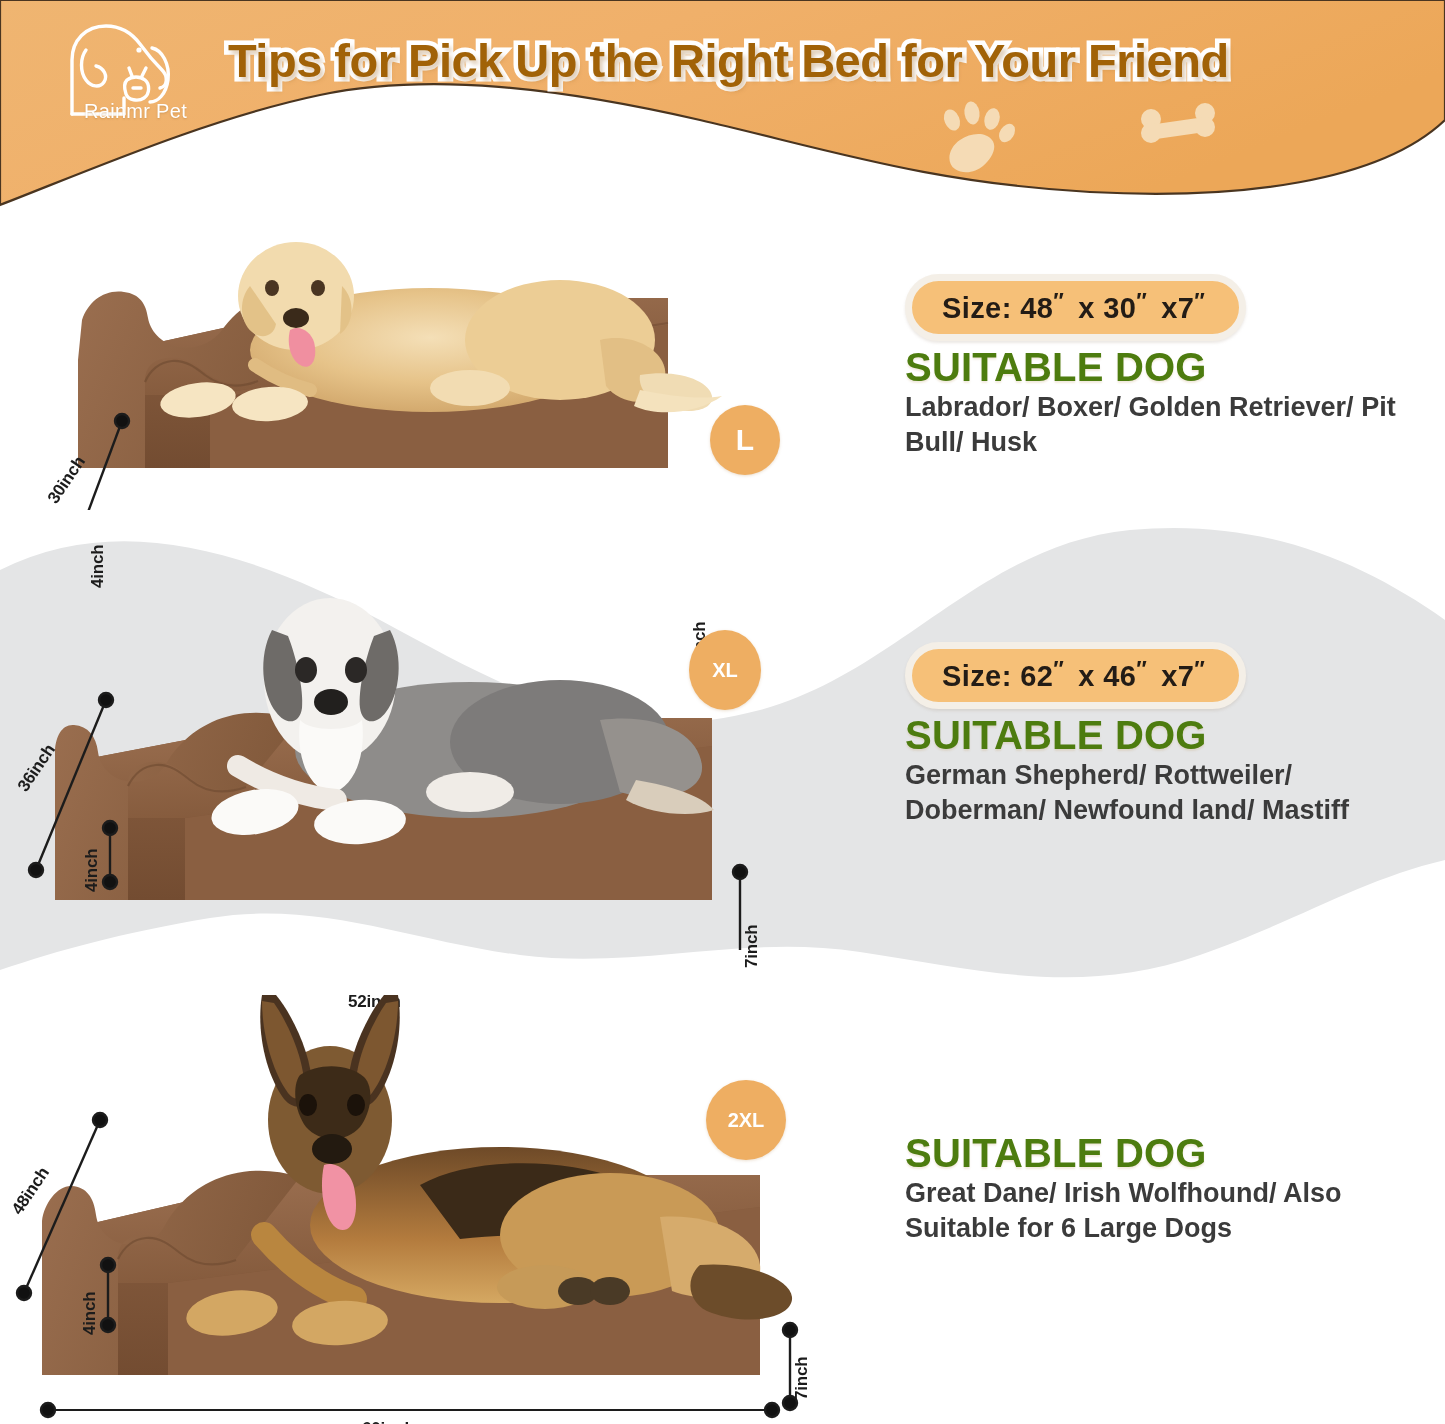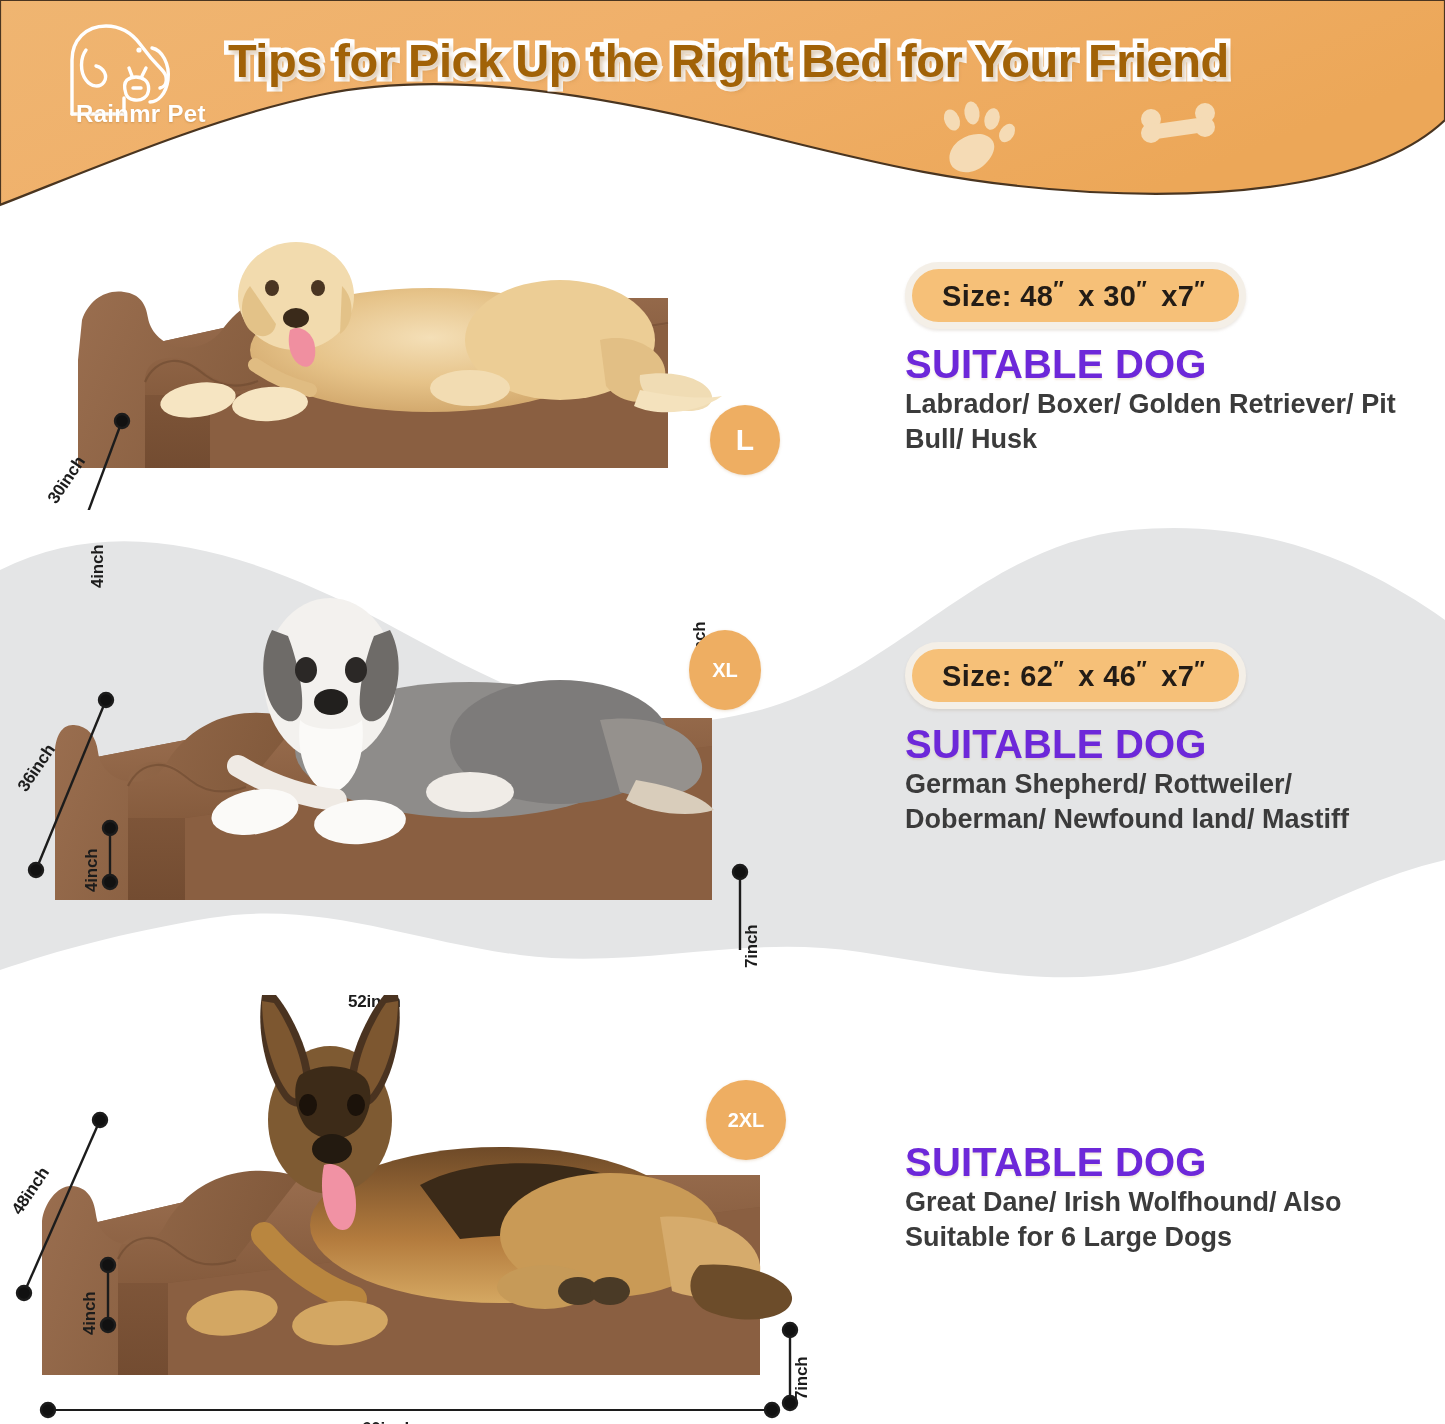--- a/index.html
+++ b/index.html
@@ -27,24 +27,24 @@
   .header-svg { position: absolute; left: 0; top: 0; }
 
   .logo {
     position: absolute;
     left: 28px; top: 14px;
     width: 200px; height: 125px;
     z-index: 4;
   }
   .logo-name {
     position: absolute;
-    left: 76px; top: 100px;
+    left: 84px; top: 100px;
     color: #ffffff;
-    font-size: 24px;
-    font-weight: bold;
+    font-size: 20px;
+    font-weight: normal;
     letter-spacing: 0.3px;
     z-index: 5;
     text-shadow: 0 1px 2px rgba(150,100,40,.35);
   }
 
   .title {
     position: absolute;
     left: 228px; top: 33px;
     width: 1200px;
     z-index: 5;
@@ -106,24 +106,24 @@
     font-weight: bold;
     color: #231c16;
     letter-spacing: 0.4px;
     white-space: nowrap;
     box-shadow: 0 2px 3px rgba(170,150,130,.22);
   }
   .inch-mark { font-size: 22px; vertical-align: 10px; font-weight: bold; }
   .sp-gap { display: inline-block; width: 14px; }
 
   .suitable-head {
-    margin-top: 13px;
+    margin-top: 4px;
     font-size: 40px;
     font-weight: bold;
-    color: #6d28d9;
+    color: #4d7c0f;
     letter-spacing: 0.2px;
     text-shadow: 0 2px 2px rgba(190,150,90,.20);
   }
   .breeds {
     font-size: 27px;
     font-weight: bold;
     color: #3b3b3b;
     line-height: 1.30;
     max-width: 520px;
   }
@@ -271,21 +271,21 @@
     </svg>
 
     <div class="dim-label rot-diag" style="left:52px;top:302px;">30inch</div>
     <div class="dim-label rot-vert" style="left:98px;top:388px;">4inch</div>
     <div class="dim-label rot-vert" style="left:700px;top:465px;">7inch</div>
     <div class="dim-label" style="left:325px;top:496px;">48inch</div>
 
     <div class="size-badge" style="left:710px;top:215px;width:70px;height:70px;font-size:30px;">L</div>
   </div>
 
-  <div class="panel" style="left:905px;top:262px;">
+  <div class="panel" style="left:905px;top:274px;">
     <div class="size-pill">
       <span>Size:</span>
       <span>48</span><span class="inch-mark">″</span><span class="sp-gap"></span>x
       <span>30</span><span class="inch-mark">″</span><span class="sp-gap"></span>x<span>7</span><span class="inch-mark">″</span>
     </div>
     <div class="suitable-head">SUITABLE DOG</div>
     <div class="breeds">Labrador/ Boxer/ Golden Retriever/ Pit Bull/ Husk</div>
   </div>
 
   <div class="section" style="left:0;top:570px;width:820px;height:380px;">

